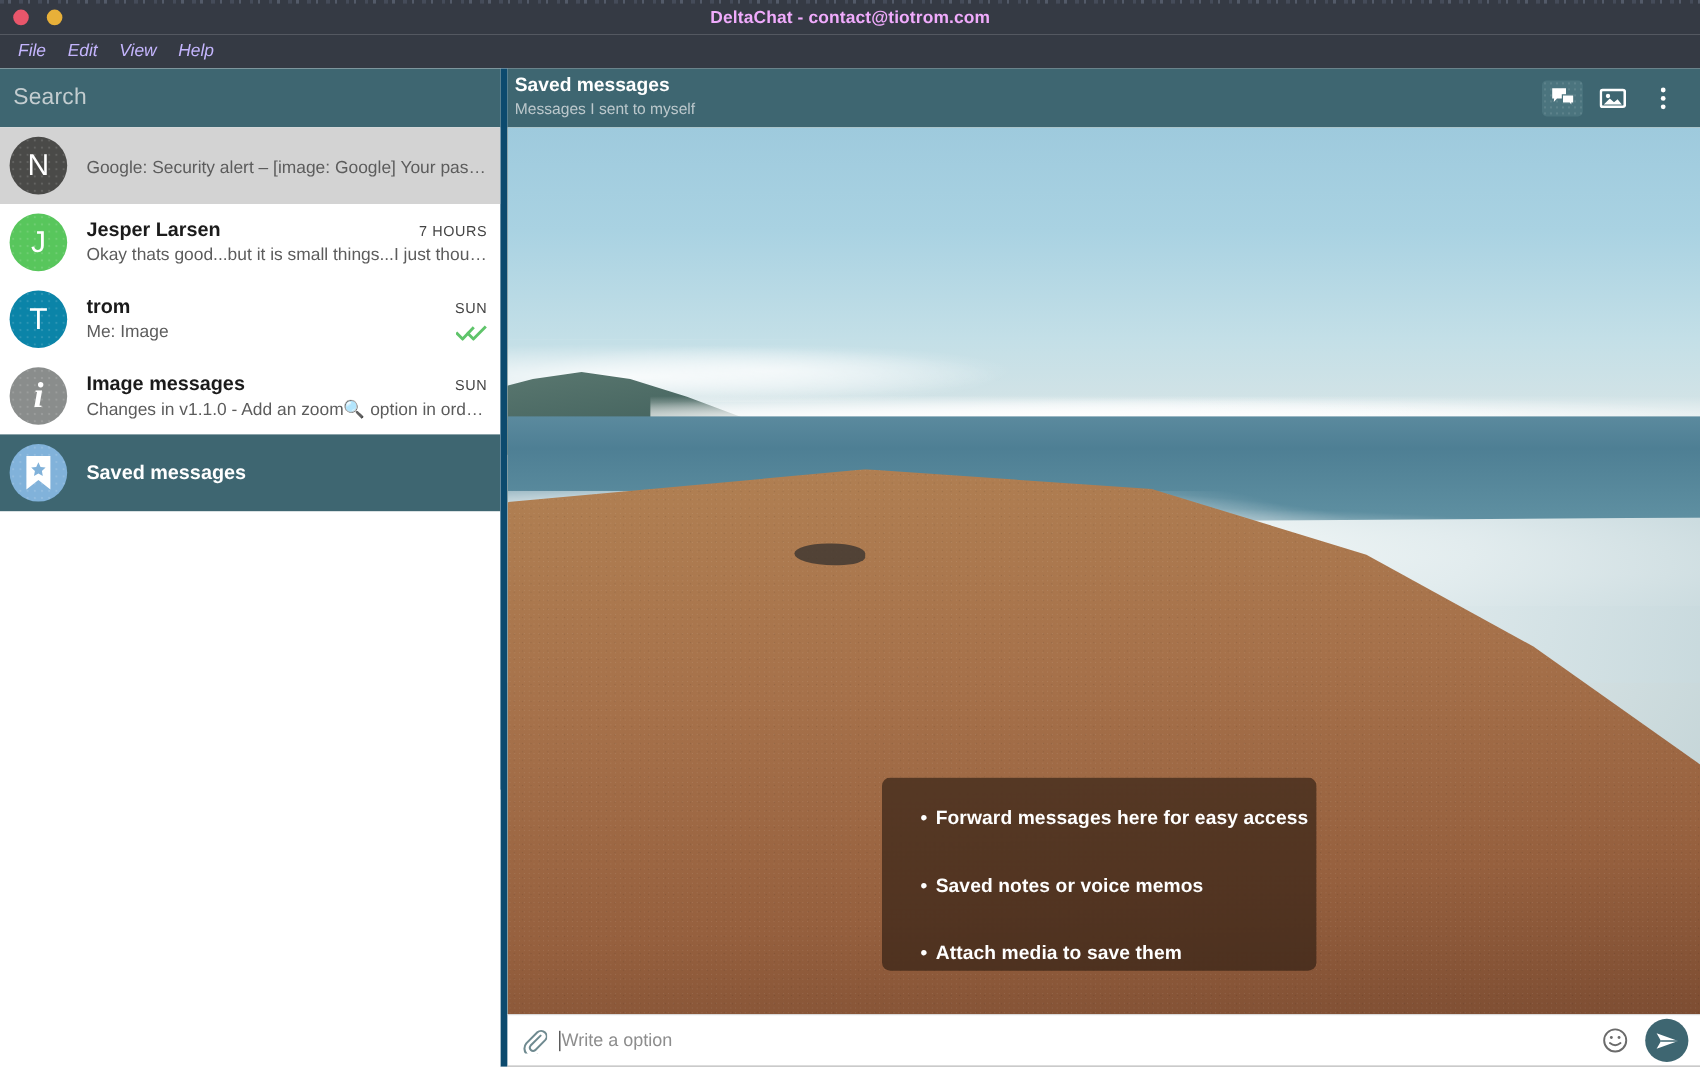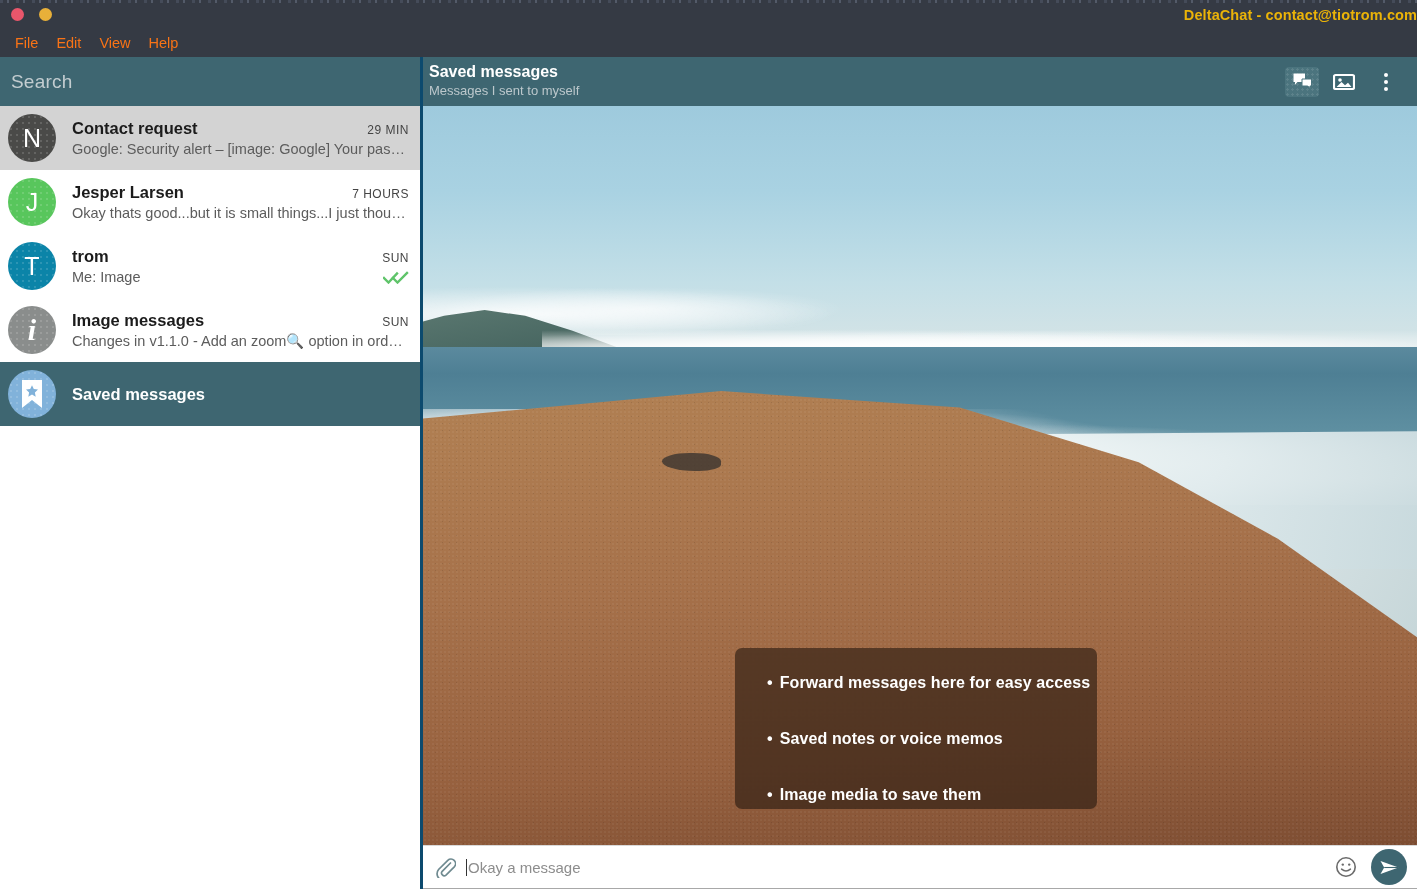--- a/index.html
+++ b/index.html
@@ -28,46 +28,46 @@
     background: repeating-linear-gradient(90deg,
       #4a5160 0px, #4a5160 3px, #353a44 3px, #353a44 7px,
       #5d6575 7px, #5d6575 9px, #353a44 9px, #353a44 16px);
     opacity: .75;
   }
   .winbtns { display: flex; gap: 15px; padding-left: 11px; align-items: center; }
   .wb { width: 13px; height: 13px; border-radius: 50%; }
   .wb.close { background: #e9566b; }
   .wb.min { background: #e8b039; }
   .titlebar .wintitle {
-    position: absolute; left: 0; right: 0; text-align: right;
-    color: #eab308; font-size: 14.5px; font-weight: bold;
+    position: absolute; left: 0; right: 0; text-align: center;
+    color: #f0abfc; font-size: 14.5px; font-weight: bold;
     letter-spacing: .1px; pointer-events: none;
   }
 
   
   .menubar {
     height: 28px; flex: 0 0 28px;
     background: #353a44;
     display: flex; align-items: center;
     padding-left: 7px; gap: 2px;
   }
   .menuitem {
-    color: #f97316; font-size: 14.5px;
-    padding: 2px 8px; cursor: default;
+    color: #c4b5fd; font-size: 14.5px;
+    padding: 2px 8px; cursor: default; font-style: italic;
   }
 
   
   .body { flex: 1 1 auto; display: flex; min-height: 0; position: relative; }
 
   
   .sidebar {
     width: 423px; flex: 0 0 423px;
     background: #ffffff;
     display: flex; flex-direction: column;
-    border-right: 3px solid #0c4a6e;
+    border-right: 6px solid #0c4a6e;
     position: relative;
   }
   .searchbar {
     height: 49px; flex: 0 0 49px;
     background: #3e6671;
     display: flex; align-items: center;
     padding: 0 0 0 11px;
   }
   .searchbar .sbtext {
     color: #c3cdd0; font-size: 19px; letter-spacing: .2px;
@@ -278,24 +278,20 @@
       <div class="searchbar">
         <div class="sbtext">Search</div>
       </div>
       <div class="chatlist">
 
         <div class="chatrow hovered">
           <div class="avatar" style="background:#4a4a48">
             <span>N</span>
           </div>
           <div class="rowbody">
-            <div class="rowtop">
-              <div class="rowname">Contact request</div>
-              <div class="rowtime">29 MIN</div>
-            </div>
             <div class="rowbottom">
               <div class="rowmsg">Google: Security alert – [image: Google] Your passwor…</div>
             </div>
           </div>
         </div>
 
         <div class="chatrow">
           <div class="avatar" style="background:#58c65c">
             <span>J</span>
           </div>
@@ -414,34 +410,34 @@
           <div class="infoline">
             <span class="bullet">•</span>
             <span>Forward messages here for easy access</span>
           </div>
           <div class="infoline">
             <span class="bullet">•</span>
             <span>Saved notes or voice memos</span>
           </div>
           <div class="infoline">
             <span class="bullet">•</span>
-            <span>Image media to save them</span>
+            <span>Attach media to save them</span>
           </div>
         </div>
       </div>
 
       <div class="composer">
         <div class="clip">
           <svg width="21" height="21" viewBox="0 0 21 21">
             <path d="M15.5 6 L7.2 14.3 a2.7 2.7 0 0 0 3.8 3.8 l8.3-8.3 a4.6 4.6 0 0 0-6.5-6.5 L3.6 12.5 a6.6 6.6 0 0 0 9.3 9.3" fill="none" stroke="#6f8a90" stroke-width="1.7" stroke-linecap="round"></path>
           </svg>
         </div>
         <div class="msginput">
           <div class="caret"></div>
-          <div class="msgph">Okay a message</div>
+          <div class="msgph">Write a option</div>
         </div>
         <div class="emoji">
           <svg width="22" height="22" viewBox="0 0 22 22">
             <circle cx="11" cy="11" r="9.2" fill="none" stroke="#6b6b6b" stroke-width="1.6"></circle>
             <circle cx="7.8" cy="8.6" r="1.2" fill="#6b6b6b"></circle>
             <circle cx="14.2" cy="8.6" r="1.2" fill="#6b6b6b"></circle>
             <path d="M6.6 13.2 q4.4 3.6 8.8 0" fill="none" stroke="#6b6b6b" stroke-width="1.6" stroke-linecap="round"></path>
           </svg>
         </div>
         <div class="sendbtn">

